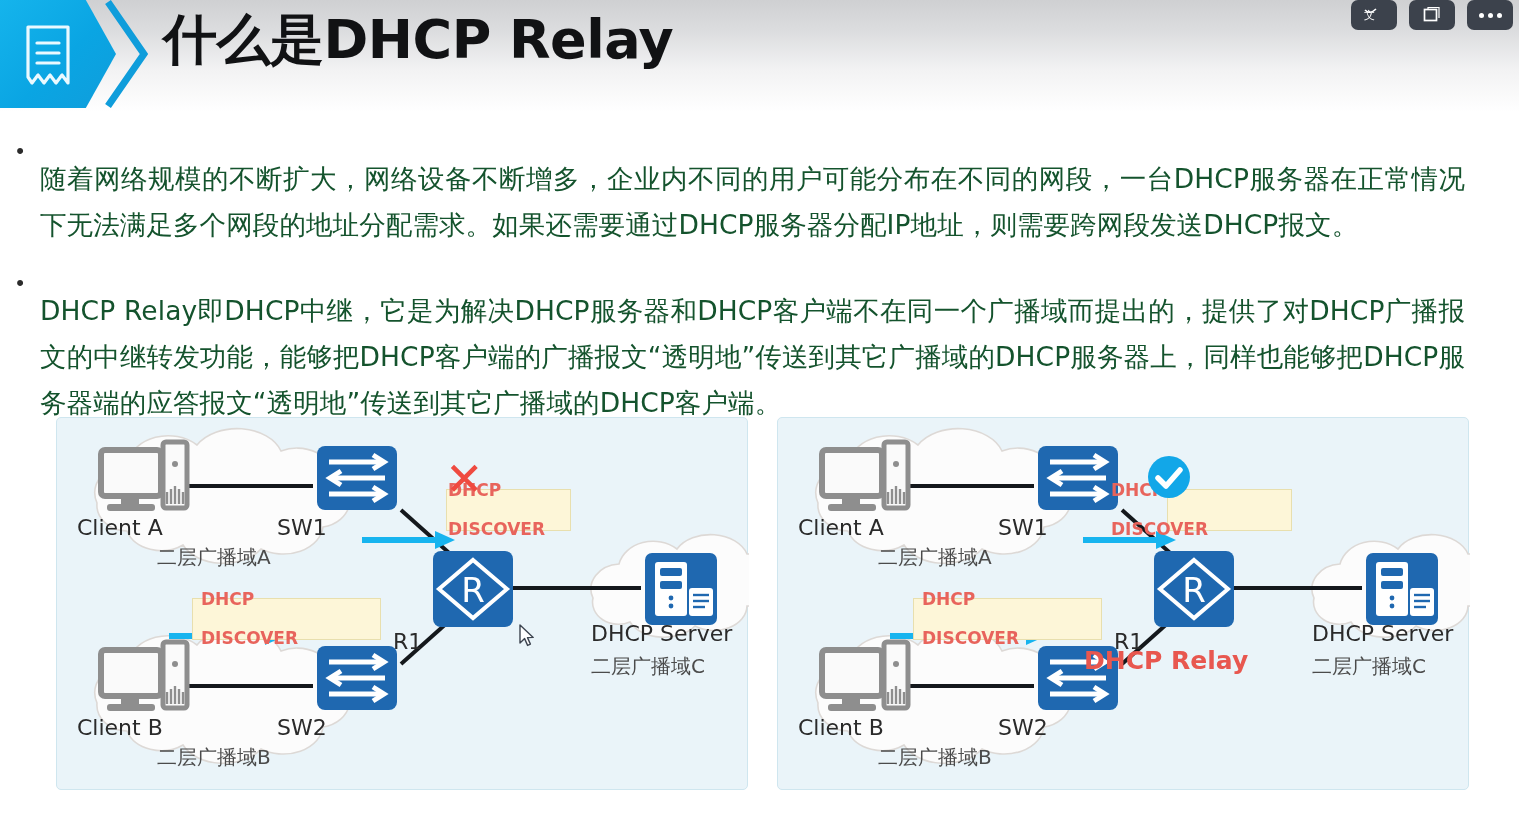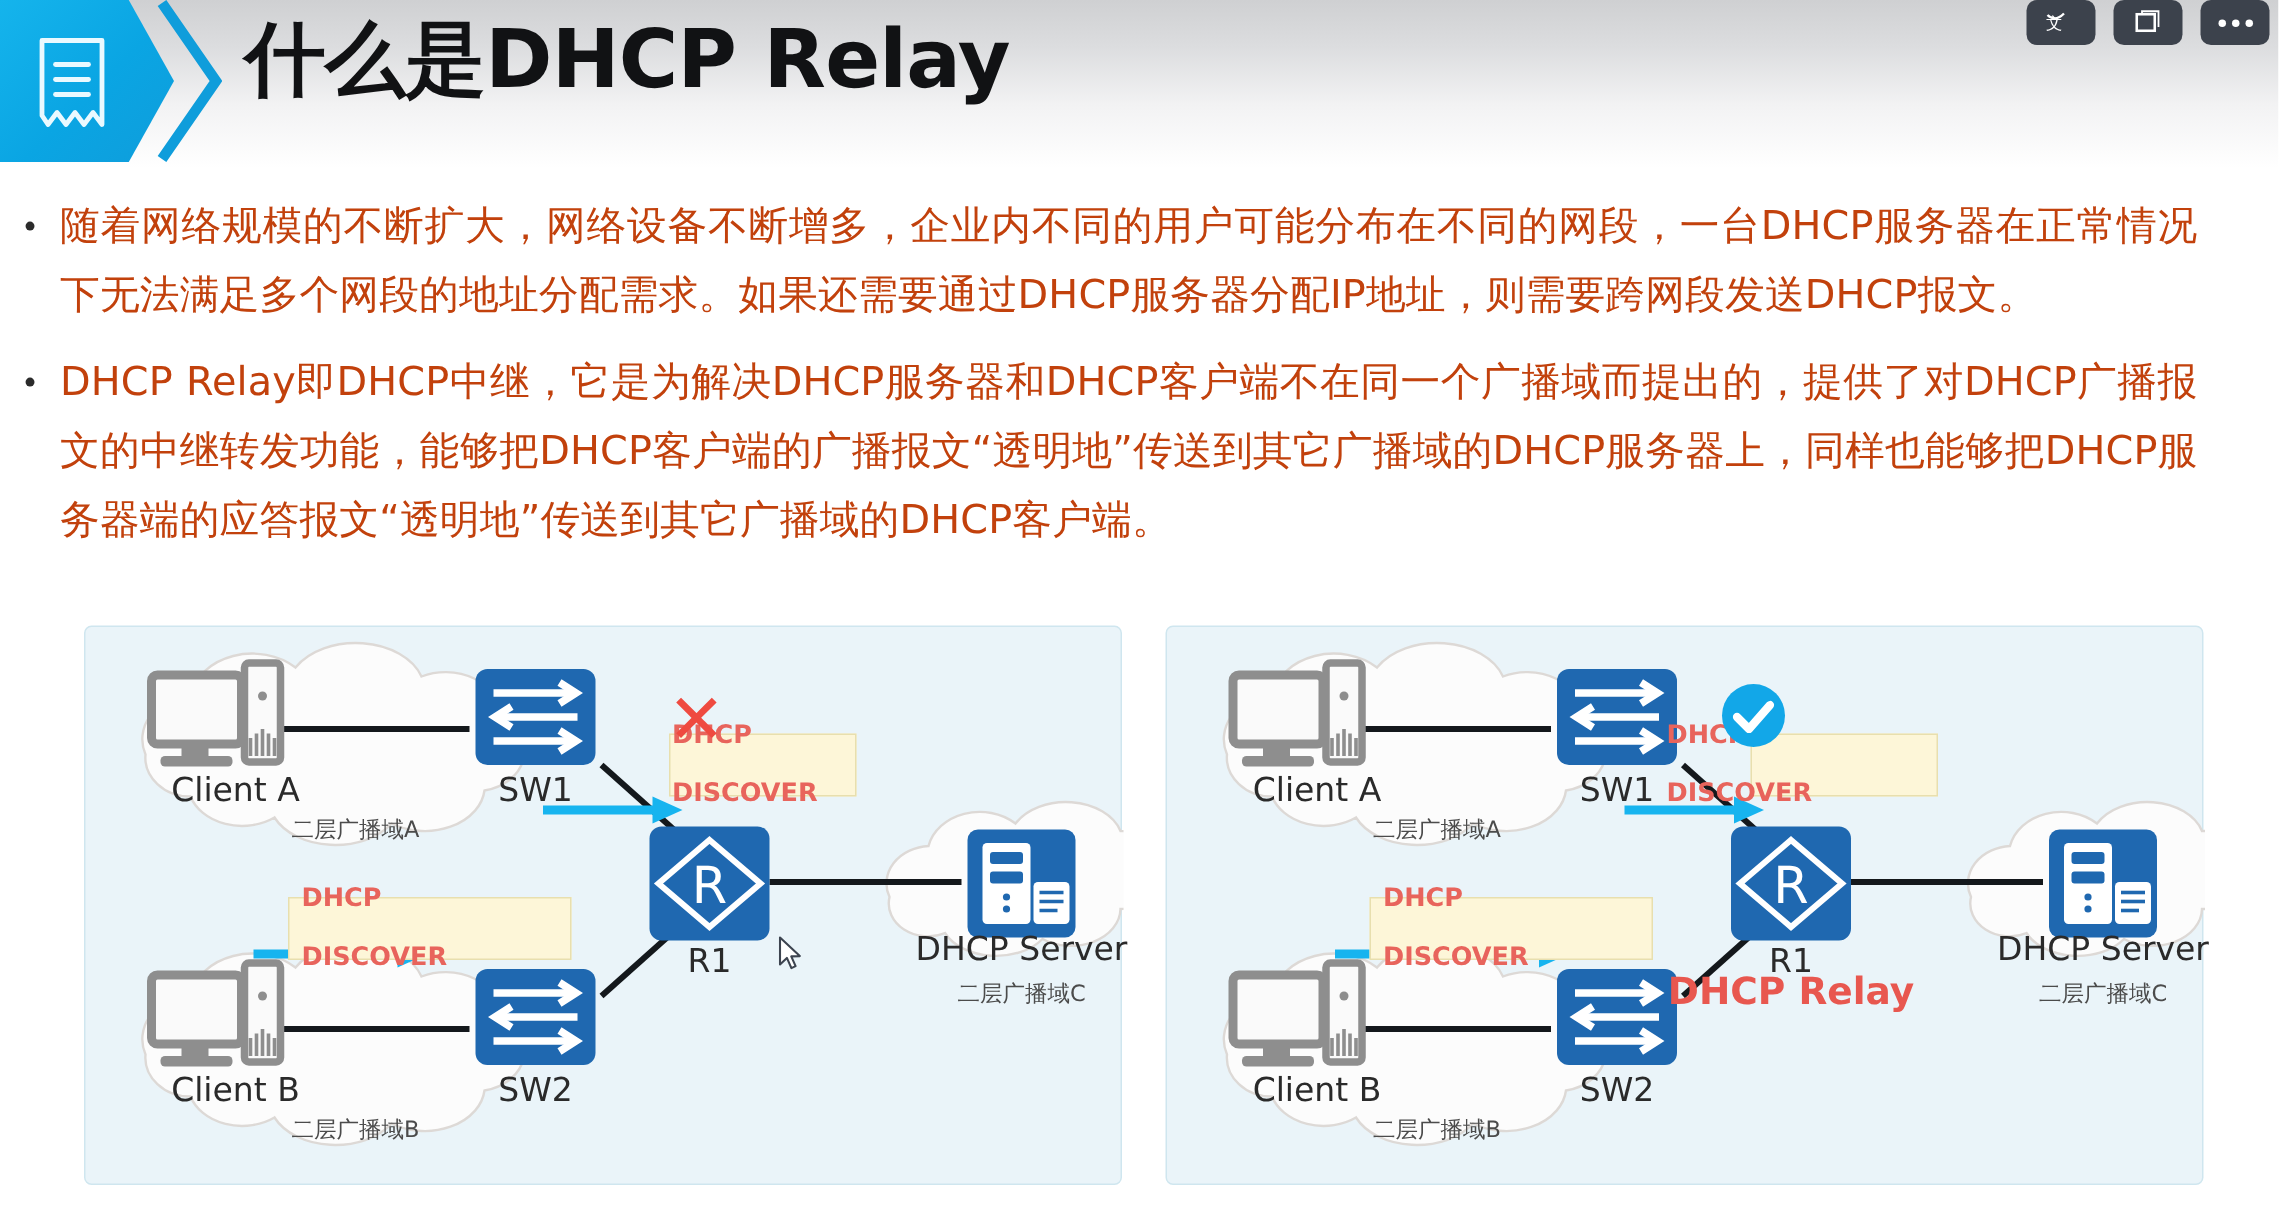--- a/index.html
+++ b/index.html
@@ -48,42 +48,43 @@
   .dots i { width: 5px; height: 5px; border-radius: 50%; background: #fff; display: block; }
 
   
   .bullets { position: absolute; left: 0; top: 128px; width: 1500px; }
   .bullet { position: relative; display: flex; margin-bottom: 12px; }
   .bullet .dot {
     width: 40px; flex: 0 0 40px; text-align: center;
     font-size: 22px; color: #2b2b2b; line-height: 46px;
   }
   .bullet .txt {
-    font-size: 26.5px; line-height: 46px; color: #c2410c;
+    font-size: 26.5px; line-height: 46px; color: #14532d;
     letter-spacing: 0.1px; text-align: justify; width: 1425px;
     font-family: "DejaVu Sans", "Liberation Sans", sans-serif;
+    margin-top: 28px;
   }
 
   
   .panel {
     position: absolute; top: 417px; height: 373px;
     background: #eaf4f9; border: 1px solid #cfe6ef; border-radius: 5px;
   }
   #panel-left  { left: 56px;  width: 692px; }
   #panel-right { left: 777px; width: 692px; }
 
   .net { position: absolute; left: 0; top: 0; width: 692px; height: 373px; }
 
   
   .lbl {
-    position: absolute; text-align: center; white-space: nowrap;
+    position: absolute; text-align: left; white-space: nowrap;
     font-family: "DejaVu Sans", "Liberation Sans", sans-serif;
   }
   .lbl-dev   { font-size: 22px; color: #2a2a2a; }
-  .lbl-dom   { font-size: 15px; color: #4b4b4b; }
+  .lbl-dom   { font-size: 20px; color: #4b4b4b; }
   .lbl-relay { font-size: 25px; color: #e8574f; font-weight: 700; }
 
   
   .msgbox {
     position: absolute; background: #fdf6d8; border: 1px solid #e8dfae;
   }
   .msgtxt {
     position: absolute; color: #e8645c; font-weight: 700; font-size: 17px;
     white-space: nowrap; font-family: "DejaVu Sans", "Liberation Sans", sans-serif;
   }

